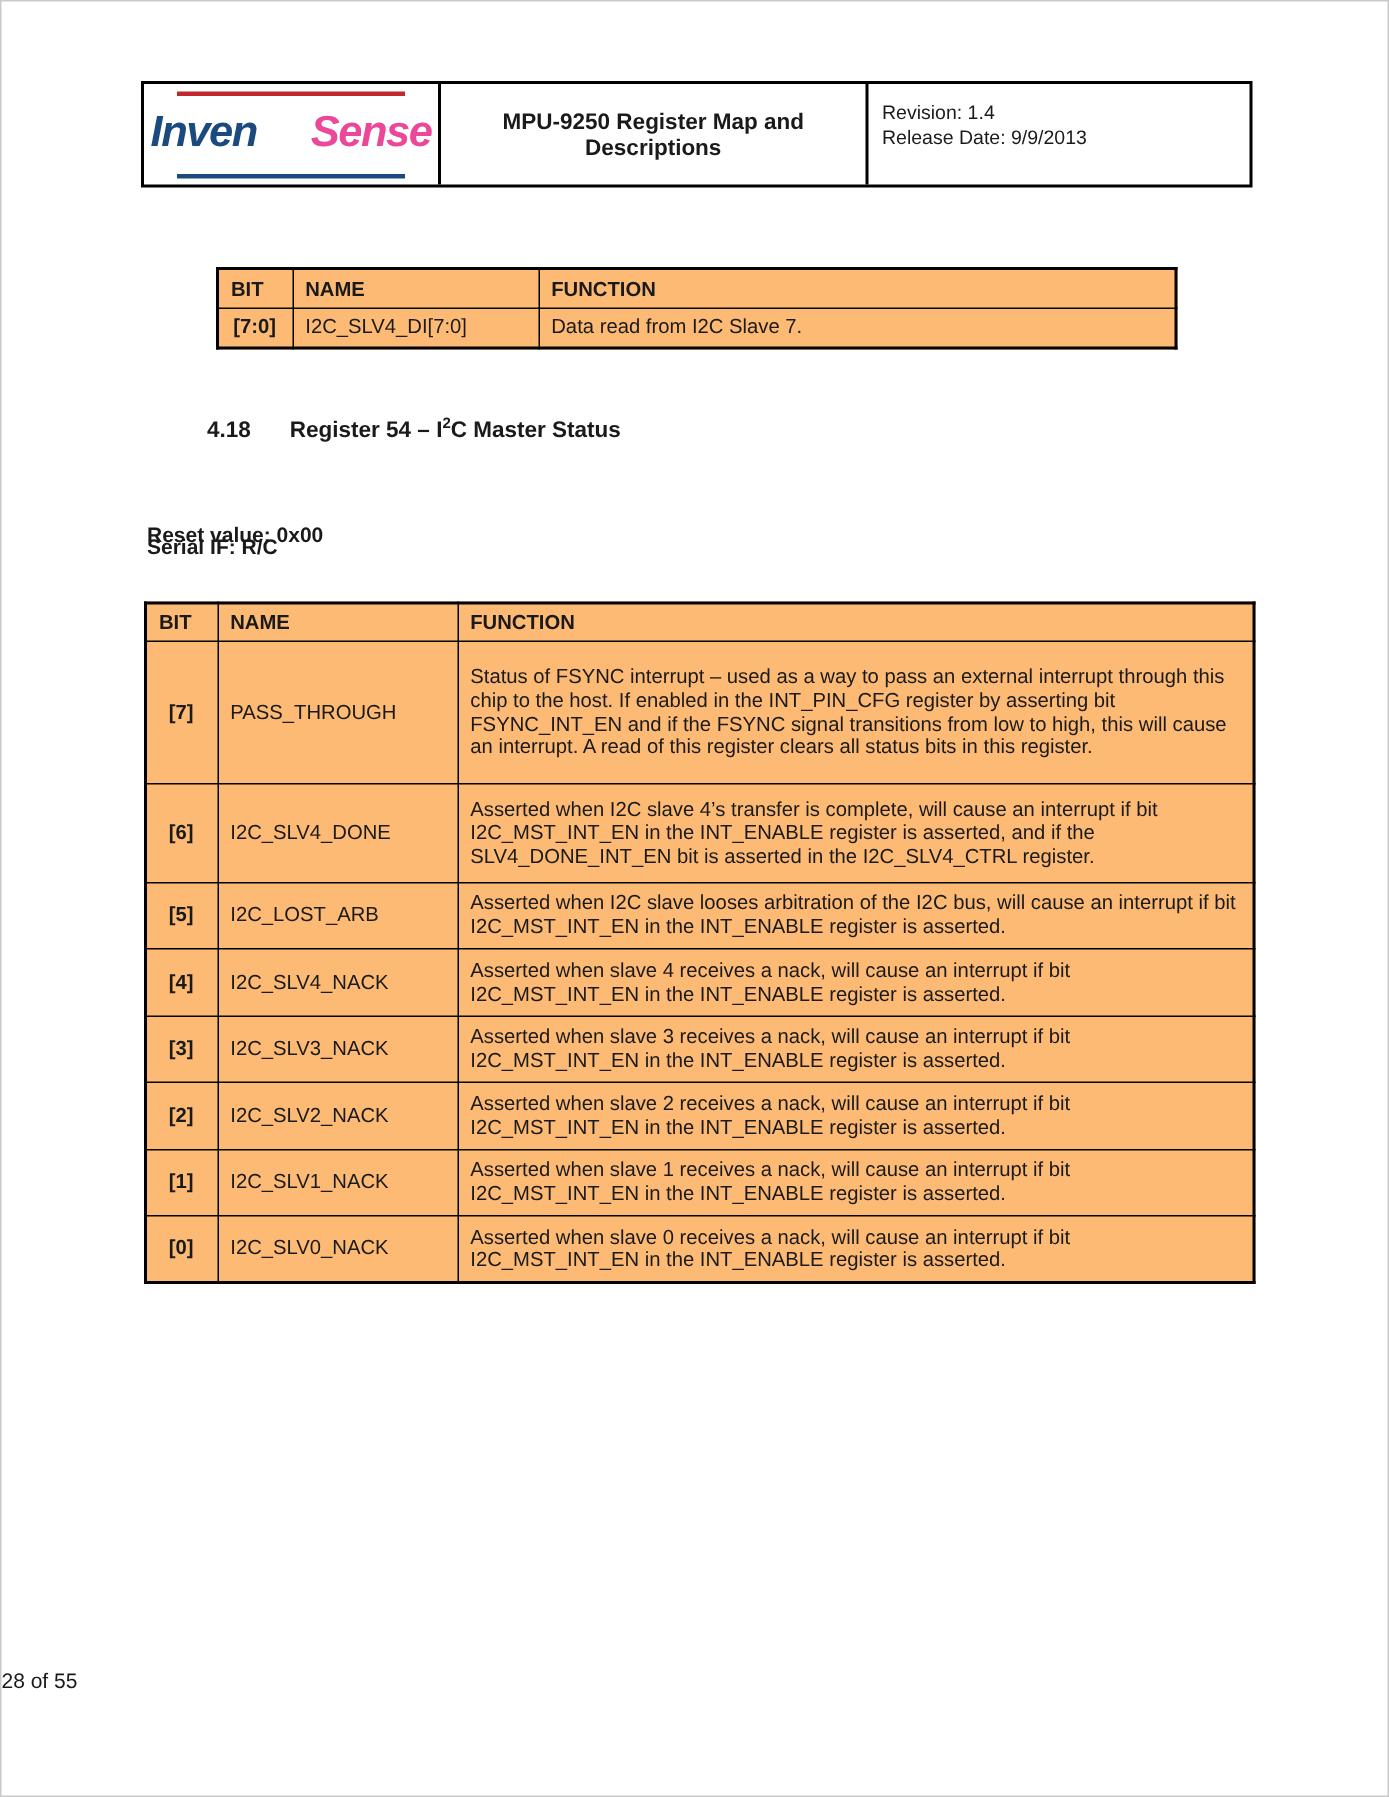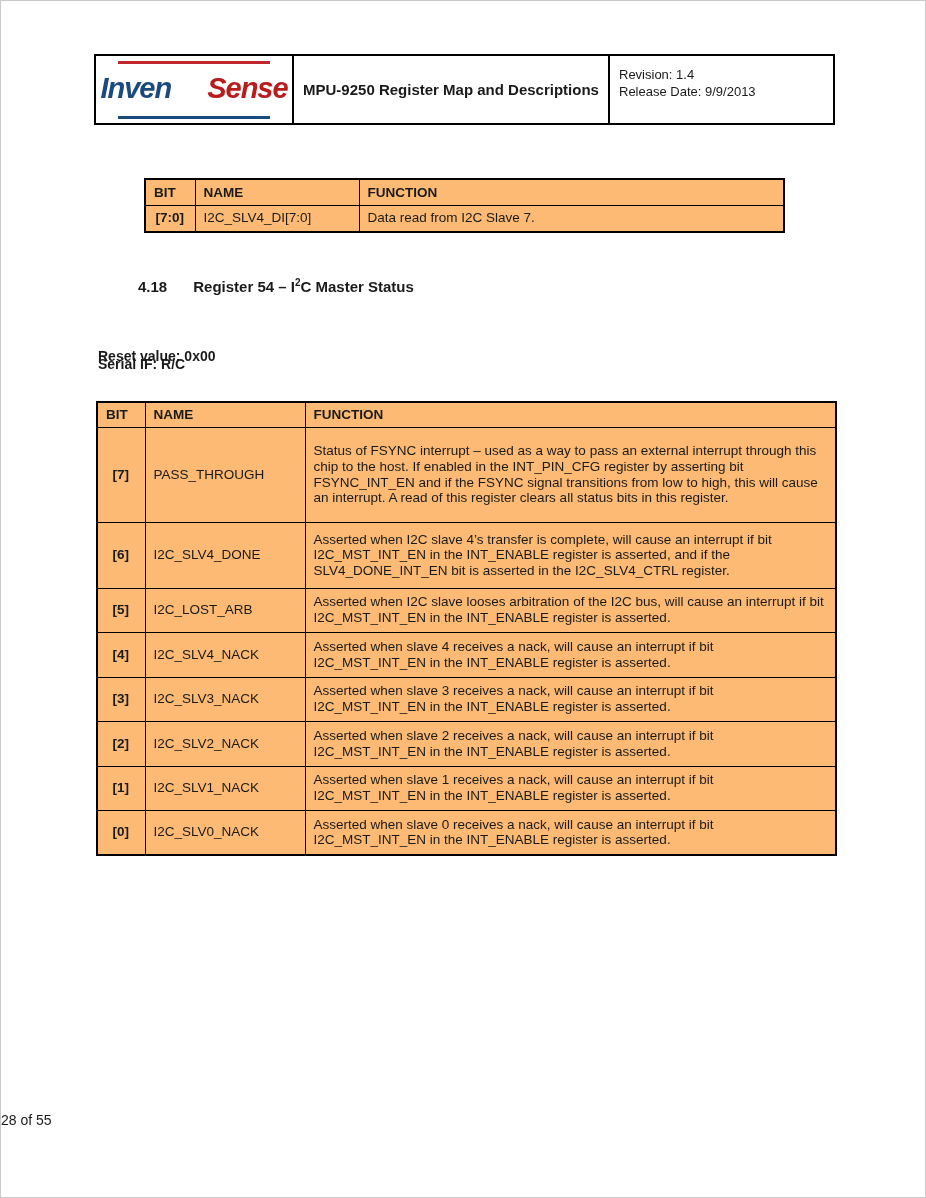--- a/index.html
+++ b/index.html
@@ -31,21 +31,21 @@
   }
   .logo-box {
     width: 152px; height: 58px;
     border-top: 3px solid; border-bottom: 3px solid;
     display: flex; align-items: center; justify-content: center;
     font-style: italic; font-weight: bold;
     font-size: 29px; letter-spacing: -1px;
     padding-bottom: 2px;
   }
   .title-cell {
-    width: 316px;
+    width: 285px;
     border-right: 2px solid #000;
     display: flex; align-items: center; justify-content: center;
     font-weight: bold; font-size: 15px; text-align: center;
   }
   .info-cell {
     flex: 1;
     padding: 11px 0 0 9px;
     font-size: 13px; line-height: 1.28;
   }
 
@@ -105,21 +105,21 @@
 </style>
 </head>
 <body>
 
 <div class="page">
 
   <div class="doc-header">
     <div class="h-cell logo-cell">
       <div class="logo-box" style="border-top-color: rgb(193, 39, 45); border-bottom-color: rgb(27, 74, 126);">
         <span style="color: rgb(27, 74, 126);">Inven</span>
-          <span style="color: #b91c1c; margin-left: 36px;">Sense</span>
+          <span style="color: #ec4899; margin-left: 36px;">Sense</span>
       </div>
     </div>
     <div class="h-cell title-cell">MPU-9250 Register Map and Descriptions</div>
     <div class="h-cell info-cell">
       <div>Revision: 1.4</div>
       <div>Release Date: 9/9/2013</div>
     </div>
   </div>
 
   <table class="table-one">

